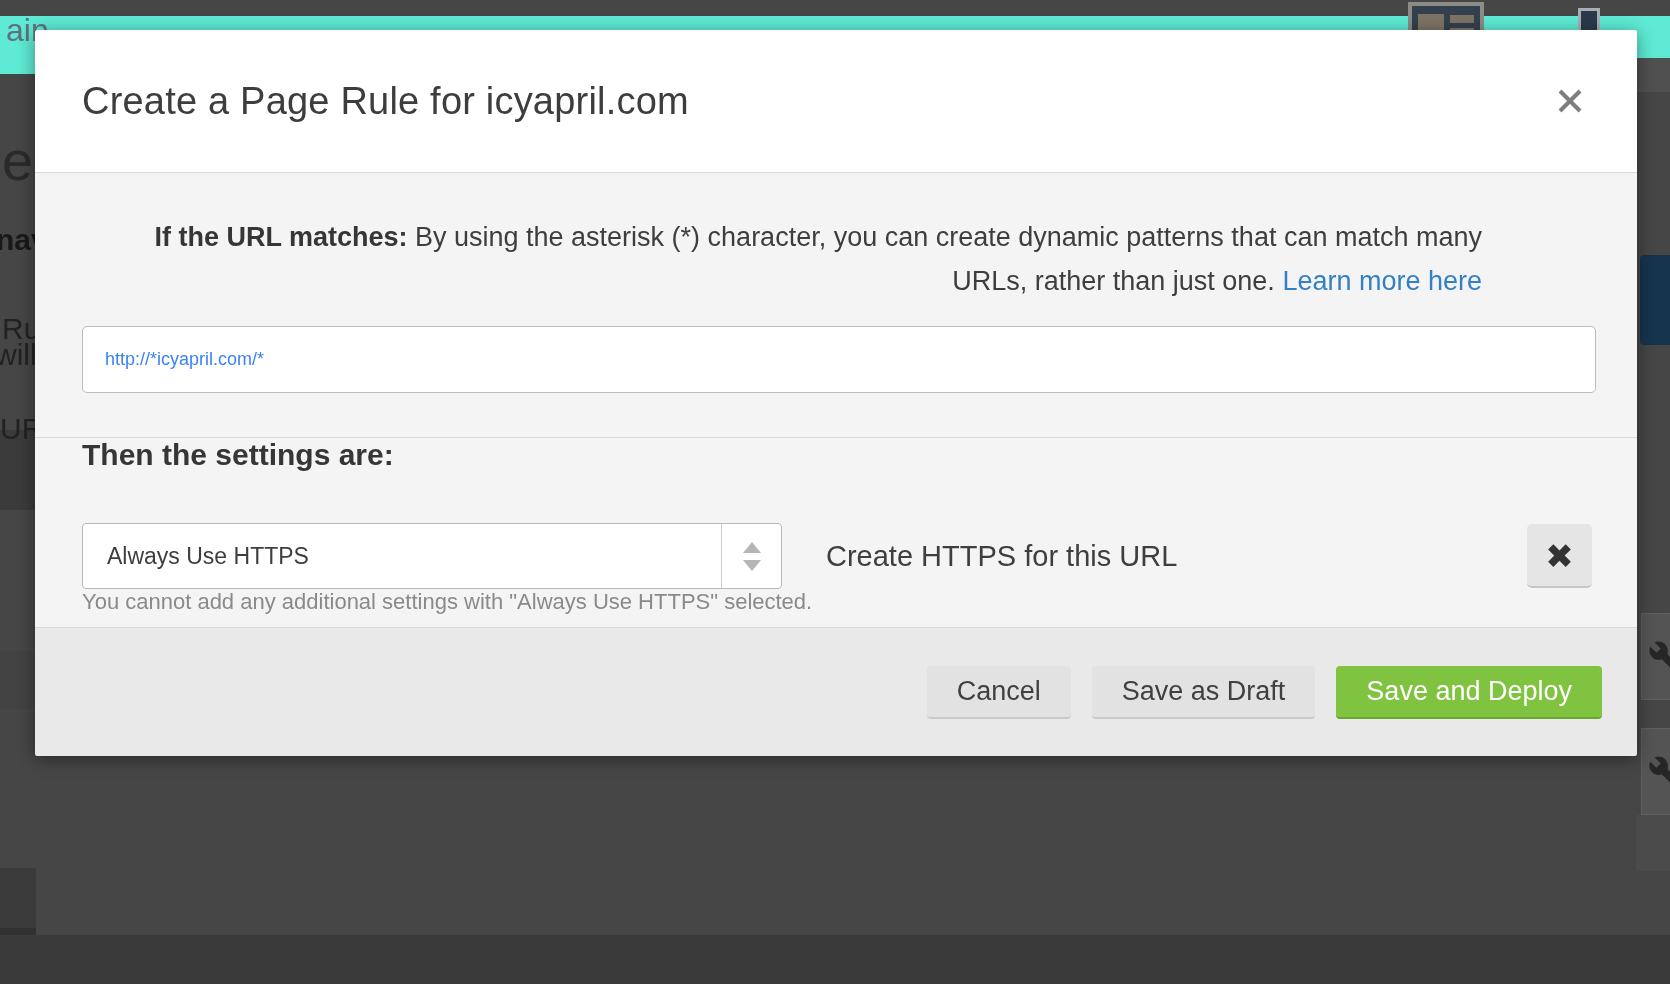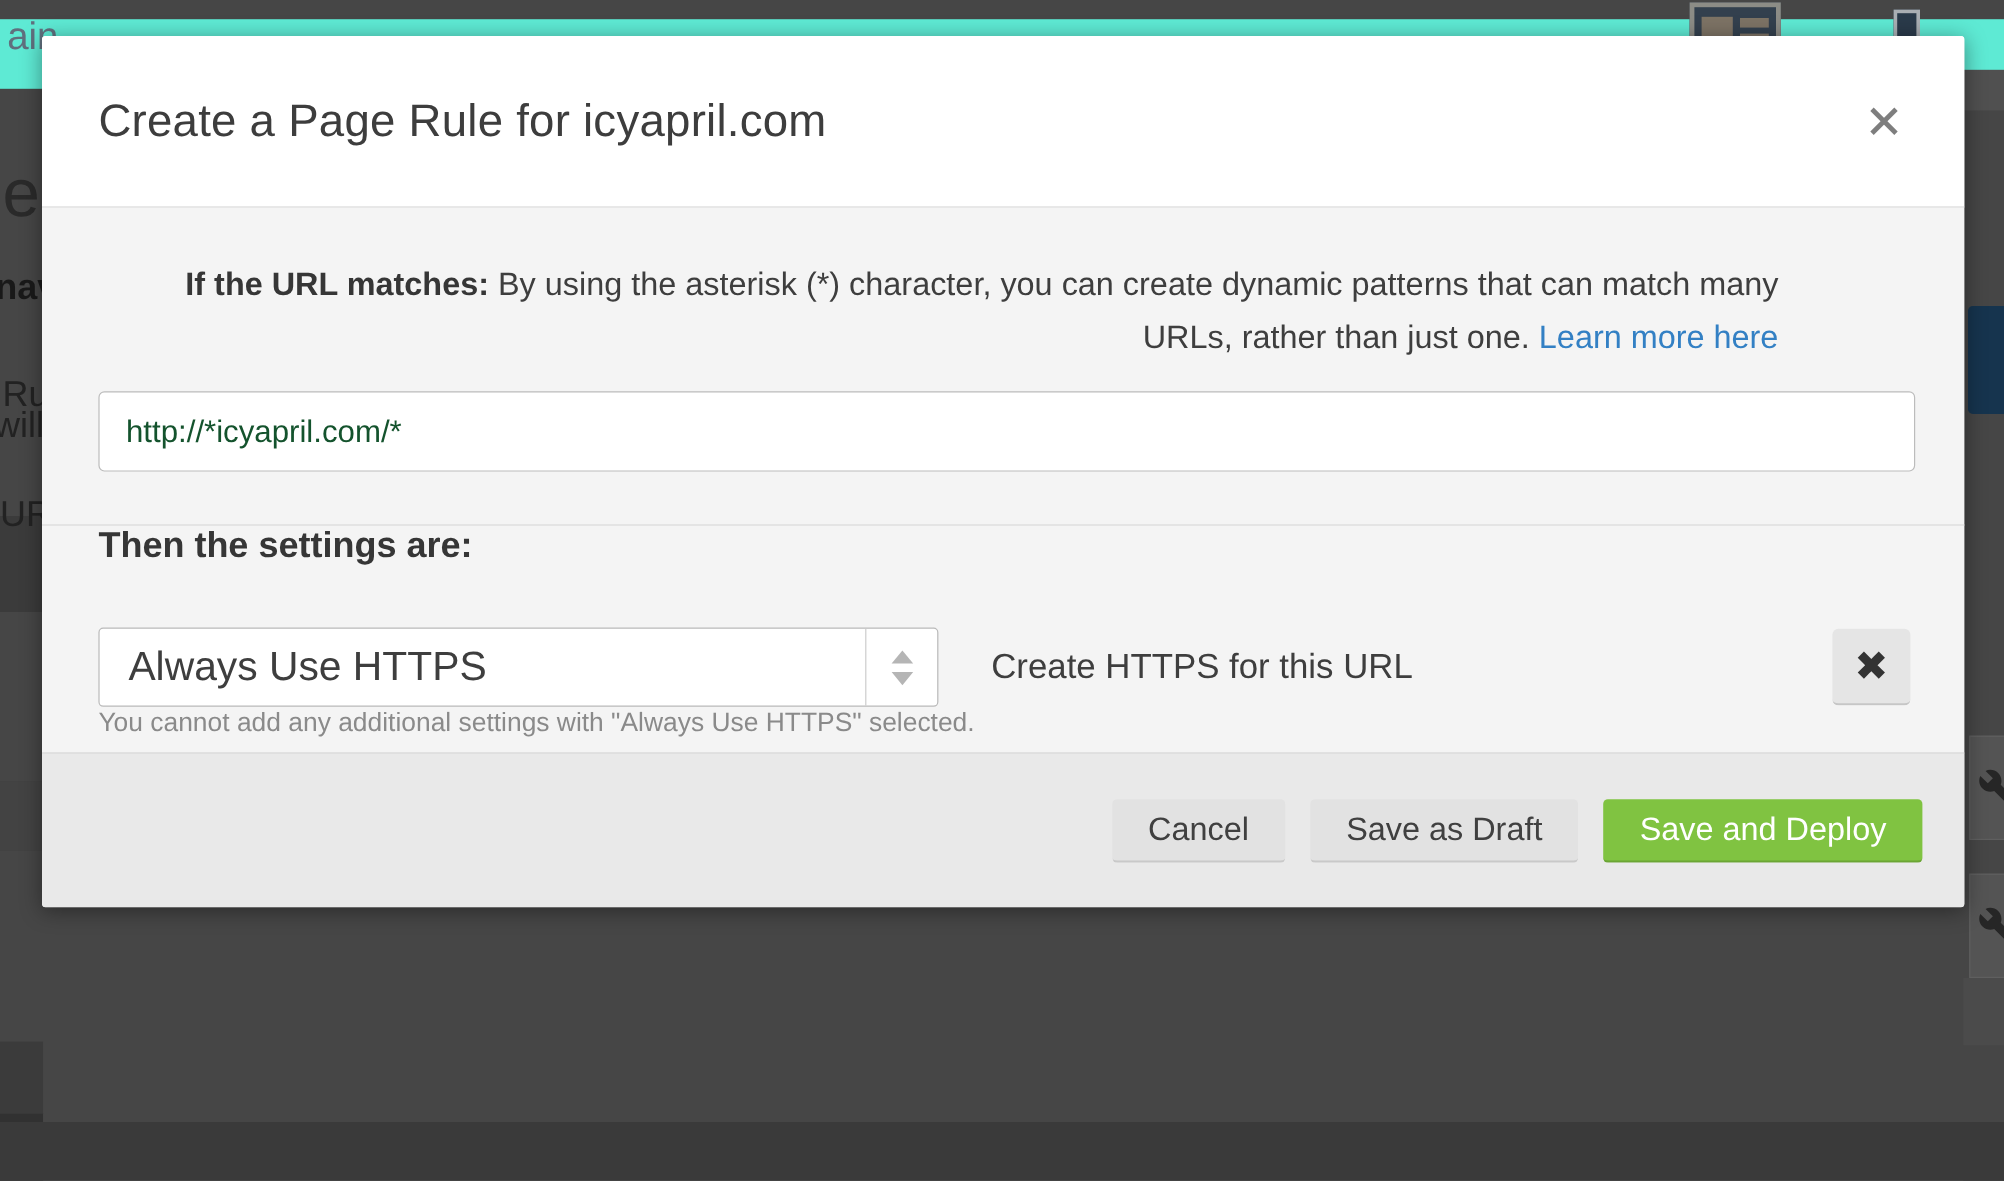--- a/index.html
+++ b/index.html
@@ -29,28 +29,28 @@
   .modal-header { height:143px; background:#ffffff; border-bottom:1px solid #d9d9d9;
     display:flex; align-items:center; padding:0 45px 0 47px; }
   .modal-title { font-size:38px; color:#3d3d3d; font-weight:400; letter-spacing:.2px; }
   .close-btn { margin-left:auto; background:none; border:none; cursor:pointer; padding:4px; line-height:0; }
 
   .modal-body { padding:0 45px 0 47px; }
   .intro { margin-top:42px; max-width:1400px; font-size:27px; line-height:44px; color:#3e3e3e;text-align:right; }
   .intro strong { font-weight:700; color:#363636; }
   .intro a { color:#3380c4; text-decoration:none; }
   .url-input { margin-top:23px; width:1514px; height:67px; background:#fff; border:1px solid #bcbcbc;
-    border-radius:5px; font-family:"Liberation Sans", sans-serif; font-size:26px; color:#14532d; padding:12px 22px; outline:none; }
+    border-radius:5px; font-family:"Liberation Sans", sans-serif; font-size:18px; color:#3b82f6; padding:12px 22px; outline:none; }
   .section-divider { border:none; border-top:1px solid #d9d9d9; margin:44px -47px 0 -47px; }
 
   .settings-heading { font-size:30px; font-weight:700; color:#363636; }
   .settings-row { margin-top:51px; display:flex; align-items:center; }
   .select-box { width:700px; height:66px; background:#fff; border:1px solid #b9b9b9; border-radius:4px;
     display:flex; align-items:center; cursor:pointer; }
-  .select-value { flex:1; font-size:34px; color:#3e3e3e; padding-left:24px; }
+  .select-value { flex:1; font-size:23px; color:#3e3e3e; padding-left:24px; }
   .select-stepper { width:60px; height:100%; border-left:1px solid #cccccc; display:flex; flex-direction:column;
     align-items:center; justify-content:center; gap:7px; }
   .tri-up { width:0; height:0; border-left:9px solid transparent; border-right:9px solid transparent; border-bottom:11px solid #b5b5b5; }
   .tri-down { width:0; height:0; border-left:9px solid transparent; border-right:9px solid transparent; border-top:11px solid #b5b5b5; }
   .setting-desc { margin-left:44px; font-size:29px; color:#3e3e3e; }
   .remove-btn { margin-left:auto; width:65px; height:64px; background:#e5e5e5; border:none; border-bottom:2px solid #c6c6c6;
     border-radius:5px; font-size:34px; color:#333; cursor:pointer; line-height:64px; }
   .settings-note { font-size:22px; color:#8a8a8a; }
 
   .modal-footer { position:absolute; left:0; bottom:0; width:100%; height:129px; background:#e9e9e9;

